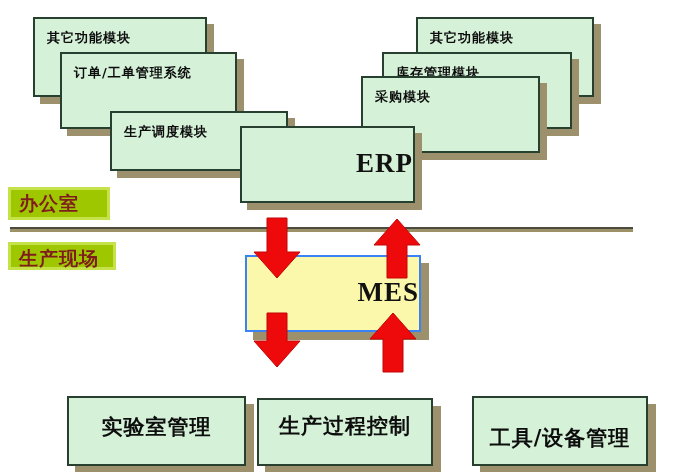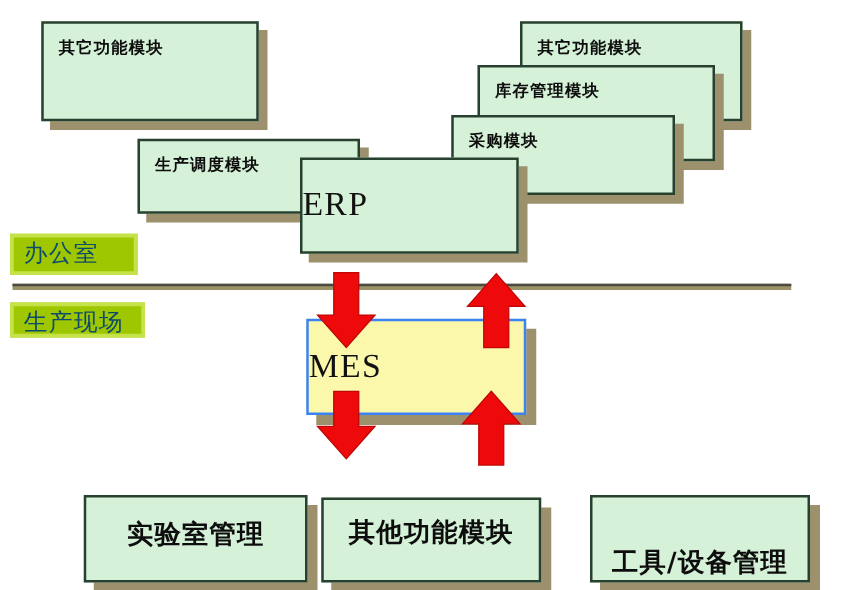--- a/index.html
+++ b/index.html
@@ -16,69 +16,72 @@
   }
   .box .mod-label{
     position:absolute;top:10px;left:12px;font-size:13px;white-space:nowrap;
     letter-spacing:1px;
   }
   .l1{left:33px;top:17px;width:174px;height:80px;z-index:1;}
   .l2{left:60px;top:52px;width:177px;height:77px;z-index:2;}
   .l3{left:110px;top:111px;width:178px;height:60px;z-index:3;}
   .r1{left:416px;top:17px;width:178px;height:80px;z-index:1;}
   .r2{left:382px;top:52px;width:190px;height:77px;z-index:2;text-decoration:underline;}
-  .r3{left:361px;top:92px;width:179px;height:64px;z-index:3;}
+  .r3{left:361px;top:76px;width:179px;height:77px;z-index:3;}
   
   .erp{left:240px;top:126px;width:175px;height:77px;z-index:5;}
   .mes{
     left:245px;top:255px;width:176px;height:77px;z-index:4;
     background:#FBF8AC;border:2px solid #3b82f6;
     box-shadow:8px 8px 0 #9C916C;
   }
   .sys-label{
     position:absolute;left:0;right:0;top:50%;transform:translateY(-54%);
-    text-align:left;font-family:"Liberation Serif","DejaVu Serif",serif;
-    font-weight:normal;font-size:27px;color:#111;letter-spacing:1px;
+    text-align:right;font-family:"Liberation Serif","DejaVu Serif",serif;
+    font-weight:bold;font-size:27px;color:#111;letter-spacing:1px;
   }
   
   .zone{
     position:absolute;box-sizing:border-box;z-index:2;
     background:#9FC700;border:3px solid #C6E24A;
-    color:#0c4a6e;font-weight:normal;font-size:19px;
+    color:#7f1d1d;font-weight:bold;font-size:19px;
     white-space:nowrap;line-height:26px;padding:0 8px;
     letter-spacing:1px;
   }
   .zone-office{left:8px;top:187px;width:102px;height:33px;}
   .zone-field{left:8px;top:242px;width:108px;height:28px;}
   
   .divider{
     position:absolute;left:10px;top:227px;width:623px;height:5px;z-index:1;
     box-sizing:border-box;background:#9D9168;border-top:2px solid #4B4B42;
   }
   
   .b1{left:38px;top:396px;width:179px;height:70px;z-index:3;box-shadow:8px 8px 0 #9C916C;margin-left:29px;}
   .b2{left:257px;top:398px;width:176px;height:68px;z-index:3;box-shadow:8px 8px 0 #9C916C;}
   .b3{left:472px;top:396px;width:176px;height:70px;z-index:3;box-shadow:8px 8px 0 #9C916C;}
   .bottom-label{
     position:absolute;left:0;right:0;text-align:center;
     font-size:21px;font-weight:bold;white-space:nowrap;letter-spacing:1px;
   }
   .b1 .bottom-label{top:15px;}
   .b2 .bottom-label{top:12px;}
-  .b3 .bottom-label{top:26px;margin-top:12px;}
+  .b3 .bottom-label{top:26px;}
   
   .arrows{position:absolute;left:0;top:0;z-index:9;pointer-events:none;}
 </style>
 </head>
 <body>
 
 <div class="stage">
 
   <div class="box l1">
     <span class="mod-label">其它功能模块</span>
+  </div>
+  <div class="box l2">
+    <span class="mod-label">订单/工单管理系统</span>
   </div>
   <div class="box l3">
     <span class="mod-label">生产调度模块</span>
   </div>
 
   <div class="box r1">
     <span class="mod-label">其它功能模块</span>
   </div>
   <div class="box r2">
     <span class="mod-label">库存管理模块</span>
@@ -101,21 +104,21 @@
   <div class="divider"></div>
 
   <div class="box mes">
     <span class="sys-label">MES</span>
   </div>
 
   <div class="box b1">
     <span class="bottom-label">实验室管理</span>
   </div>
   <div class="box b2">
-    <span class="bottom-label">其他功能模块</span>
+    <span class="bottom-label">生产过程控制</span>
   </div>
   <div class="box b3">
     <span class="bottom-label">工具/设备管理</span>
   </div>
 
   <svg class="arrows" width="679" height="472" viewBox="0 0 679 472">
     <polygon points="267,218 287,218 287,252 300,252 277,278 254,252 267,252" fill="#EE0A0A" stroke="#C00606" stroke-width="1"></polygon>
     <polygon points="387,278 387,245 374,245 397,219 420,245 407,245 407,278" fill="#EE0A0A" stroke="#C00606" stroke-width="1"></polygon>
     <polygon points="267,313 287,313 287,341 300,341 277,367 254,341 267,341" fill="#EE0A0A" stroke="#C00606" stroke-width="1"></polygon>
     <polygon points="383,372 383,339 370,339 393,313 416,339 403,339 403,372" fill="#EE0A0A" stroke="#C00606" stroke-width="1"></polygon>

